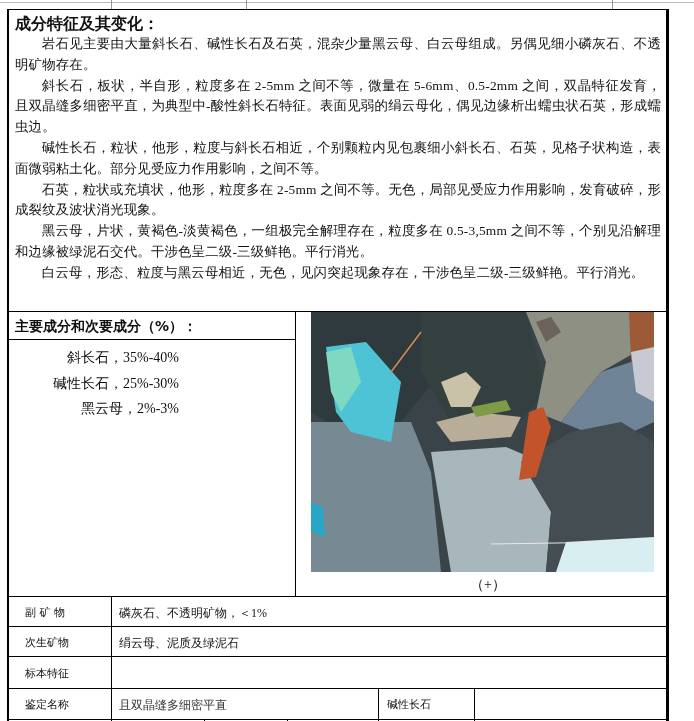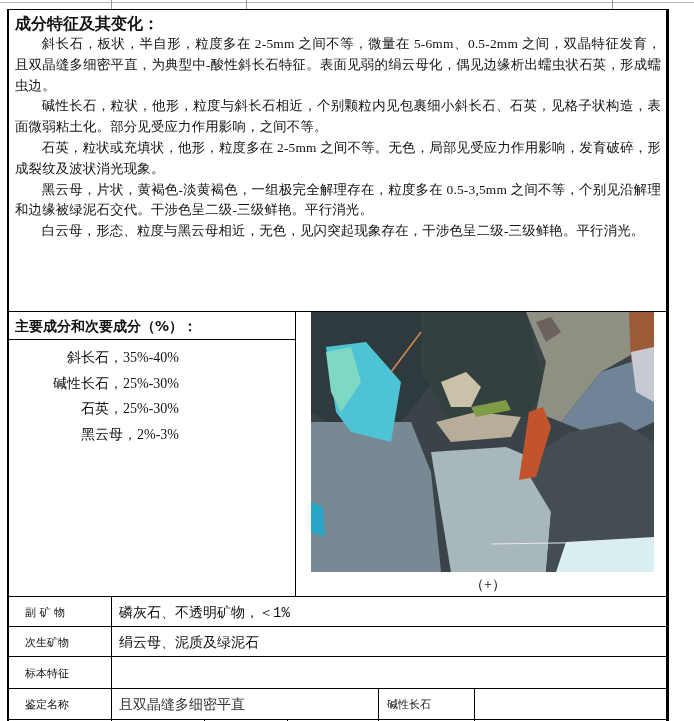--- a/index.html
+++ b/index.html
@@ -14,53 +14,53 @@
   .sec-title { font-family: Liberation Sans, sans-serif; font-weight: bold; font-size: 16px; line-height: 20px; letter-spacing: 0px; }
   .para { font-size: 13.4px; line-height: 20.8px; text-align: justify; text-indent: 2em; margin: 0; letter-spacing: 0.2px; }
   .hline { position: absolute; height: 1px; background: #000; }
   .vline { position: absolute; width: 1px; background: #000; }
   .sec2-title { position: absolute; left: 15px; top: 316px; font-family: "DejaVu Sans", sans-serif; font-weight: bold; font-size: 14px; line-height: 20px; }
   .comp-list { position: absolute; left: 53px; top: 345px; font-size: 14px; line-height: 25.5px; text-align: right; }
   .photo { position: absolute; left: 311px; top: 312px; width: 343px; height: 260px; overflow: hidden;
            background: linear-gradient(160deg, #3b4549 0%, #2c3538 30%, #5d6b70 60%, #798991 100%); }
   .caption { position: absolute; left: 470px; top: 576px; font-size: 14px; line-height: 18px; }
   .lbl { position: absolute; font-family: "DejaVu Sans", sans-serif; font-weight: normal; font-size: 11px; line-height: 20px; }
-  .val { position: absolute; font-size: 14px; line-height: 20px; font-family: Liberation Mono, monospace; }
+  .val { position: absolute; font-size: 12px; line-height: 20px; }
 </style>
 </head>
 <body>
 
 <div class="topstrip">
   <div class="line"></div>
   <div class="lv" style="left:111px"></div>
   <div class="lv" style="left:246px"></div>
   <div class="lv" style="left:612px"></div>
 </div>
 
 <div class="frame"></div>
 
 <div class="sec1">
   <div class="sec-title">成分特征及其变化：</div>
+  <p class="para">岩石见主要由大量斜长石、碱性长石及石英，混杂少量黑云母、白云母组成。另偶见细小磷灰石、不透明矿物存在。</p>
   <p class="para">斜长石，板状，半自形，粒度多在 2-5mm 之间不等，微量在 5-6mm、0.5-2mm 之间，双晶特征发育，且双晶缝多细密平直，为典型中-酸性斜长石特征。表面见弱的绢云母化，偶见边缘析出蠕虫状石英，形成蠕虫边。</p>
   <p class="para">碱性长石，粒状，他形，粒度与斜长石相近，个别颗粒内见包裹细小斜长石、石英，见格子状构造，表面微弱粘土化。部分见受应力作用影响，之间不等。</p>
   <p class="para">石英，粒状或充填状，他形，粒度多在 2-5mm 之间不等。无色，局部见受应力作用影响，发育破碎，形成裂纹及波状消光现象。</p>
   <p class="para">黑云母，片状，黄褐色-淡黄褐色，一组极完全解理存在，粒度多在 0.5-3,5mm 之间不等，个别见沿解理和边缘被绿泥石交代。干涉色呈二级-三级鲜艳。平行消光。</p>
   <p class="para">白云母，形态、粒度与黑云母相近，无色，见闪突起现象存在，干涉色呈二级-三级鲜艳。平行消光。</p>
 </div>
 
 <div class="hline" style="left:9px; top:311px; width:660px;"></div>
 
 <div class="sec2-title">主要成分和次要成分（%）：</div>
 <div class="hline" style="left:9px; top:339px; width:287px;"></div>
 <div class="vline" style="left:295px; top:311px; height:286px;"></div>
 
 <div class="comp-list">
   <div>斜长石，35%-40%</div>
   <div>碱性长石，25%-30%</div>
-  <div>石英，25%-30%</div>
   <div>黑云母，2%-3%</div>
 </div>
 
 <div class="photo">
   <svg width="343" height="260" viewBox="0 0 343 260" xmlns="http://www.w3.org/2000/svg">
     <rect width="343" height="260" fill="#3a4448"></rect>
     <polygon points="0,0 110,0 130,60 90,110 30,120 0,100" fill="#2f3a3e"></polygon>
     <polygon points="110,0 215,0 235,80 200,120 140,110 110,60" fill="#33403f"></polygon>
     <polygon points="215,0 325,0 325,40 290,60 250,110 225,100 235,50" fill="#8e9084"></polygon>
     <polygon points="250,110 290,60 320,50 343,60 343,110 300,130" fill="#6f8497"></polygon>

